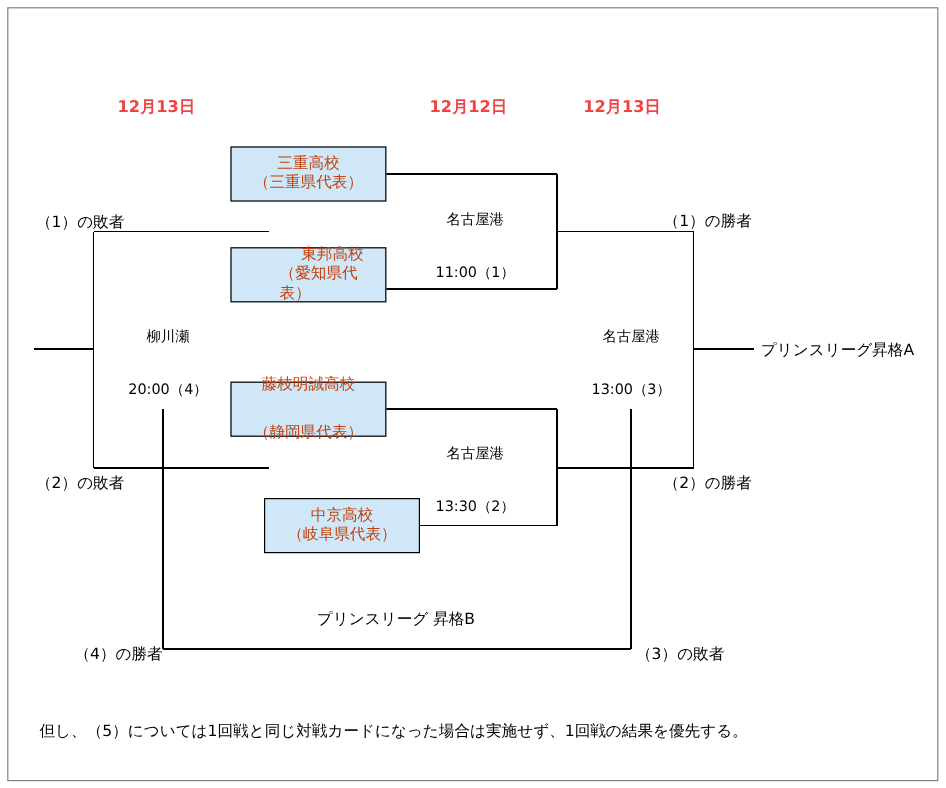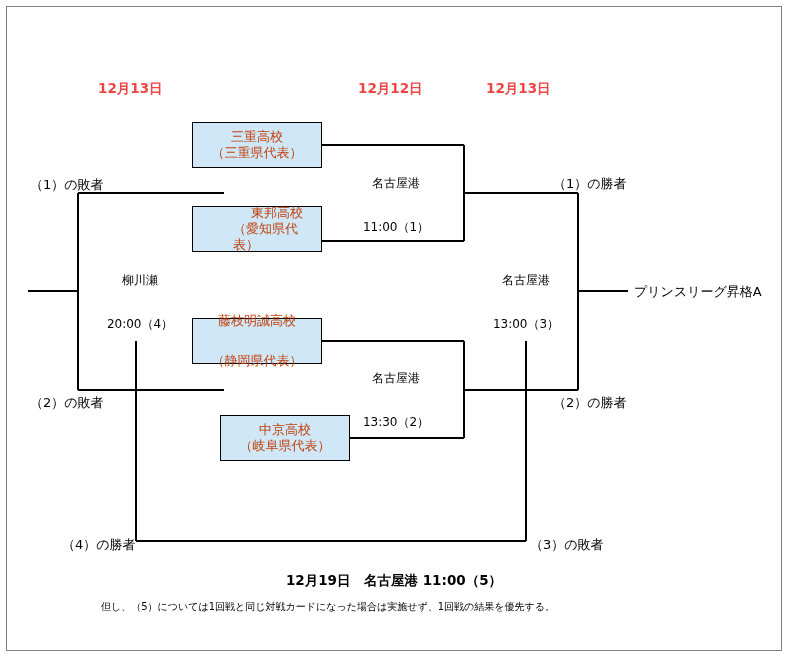--- a/index.html
+++ b/index.html
@@ -96,21 +96,21 @@
     font-size: 13.5px;
     font-weight: bold;
     color: #000000;
   }
   .footer2 {
     position: absolute;
     left: 0;
     top: 600px;
     width: 656px;
     text-align: center;
-    font-size: 10px;
+    font-size: 13px;
     color: #000000;
   }
 </style>
 </head>
 <body>
 
 <div id="page">
 
   <div class="frame"></div>
 
@@ -182,17 +182,17 @@
     <span class="when">20:00（4）</span>
   </div>
 
   <div class="note" style="left:30px; top:176px;">（1）の敗者</div>
   <div class="note" style="left:30px; top:394px;">（2）の敗者</div>
   <div class="note" style="left:553px; top:175px;">（1）の勝者</div>
   <div class="note" style="left:553px; top:394px;">（2）の勝者</div>
   <div class="note" style="left:62px; top:536px;">（4）の勝者</div>
   <div class="note" style="left:530px; top:536px;">（3）の敗者</div>
   <div class="note" style="left:634px; top:283px;">プリンスリーグ昇格A</div>
+  <div class="note" style="left:264px; top:507px;">プリンスリーグ 昇格B</div>
 
-  <div class="footer1">12月19日　名古屋港 11:00（5）</div>
   <div class="footer2">但し、（5）については1回戦と同じ対戦カードになった場合は実施せず、1回戦の結果を優先する。</div>
 
 </div>
 
 </body></html>

